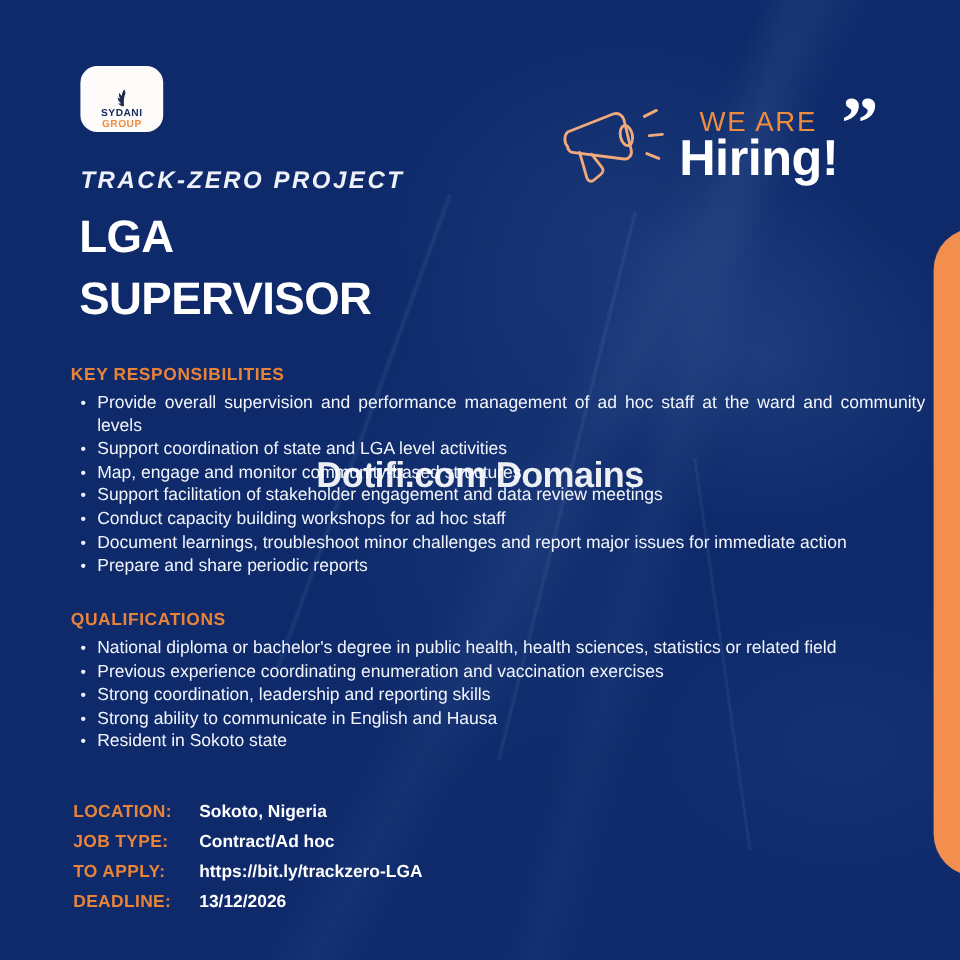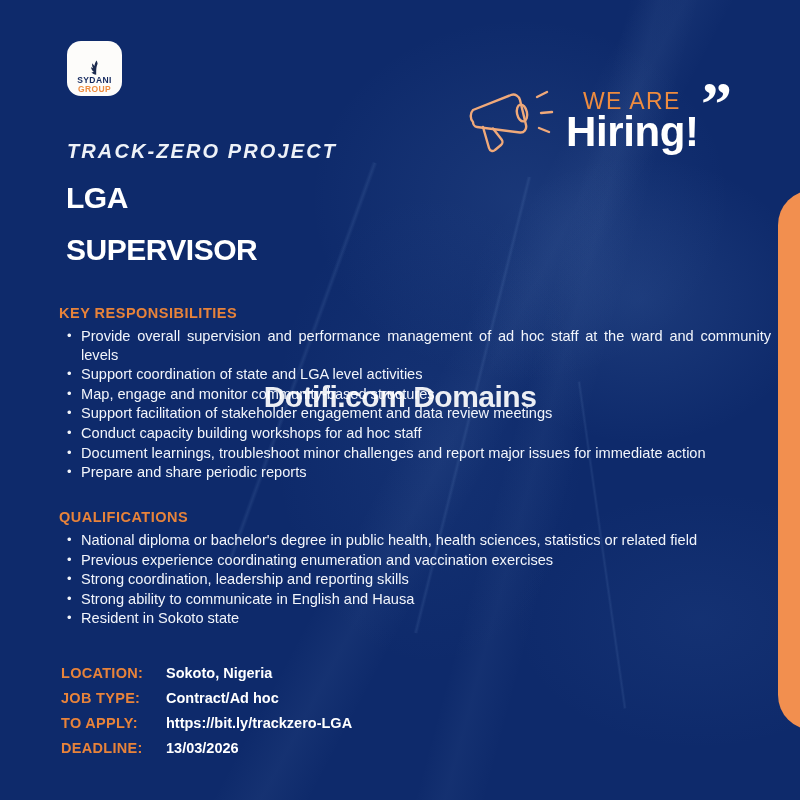--- a/index.html
+++ b/index.html
@@ -52,22 +52,22 @@
     width: 70px;
     height: 540px;
     background: #f28f4f;
     border-radius: 36px;
   }
 
   
   .logo-badge {
     position: absolute;
     left: 67px;
-    top: 41px;
-    width: 55px;
+    top: 55px;
+    width: 69px;
     height: 55px;
     background: #fdfcfa;
     border-radius: 14px;
     display: flex;
     flex-direction: column;
     align-items: center;
     justify-content: center;
     box-sizing: border-box;
     padding-top: 17px;
   }
@@ -143,21 +143,21 @@
     font-size: 20px;
     font-weight: bold;
     color: #eef2f8;
     letter-spacing: 2.1px;
     font-style: italic;
   }
   .role-title {
     position: absolute;
     left: 66px;
     top: 172px;
-    font-size: 30px;
+    font-size: 38px;
     font-weight: bold;
     color: #ffffff;
     line-height: 52px;
     letter-spacing: -0.5px;
   }
 
   
   .section-head {
     position: absolute;
     font-size: 14.5px;
@@ -199,21 +199,21 @@
   ul.bullets.qual li { width: 676px; }
 
   
   .details {
     position: absolute;
     left: 61px;
     top: 660px;
   }
   .detail-row {
     display: flex;
-    align-items: center;
+    align-items: flex-end;
     height: 25px;
   }
   .detail-label {
     width: 105px;
     font-size: 14.5px;
     font-weight: bold;
     color: #e8833a;
     letter-spacing: 0.3px;
   }
   .detail-value {
@@ -306,19 +306,19 @@
     <div class="detail-row">
       <span class="detail-label">JOB TYPE:</span>
       <span class="detail-value">Contract/Ad hoc</span>
     </div>
     <div class="detail-row">
       <span class="detail-label">TO APPLY:</span>
       <span class="detail-value">https://bit.ly/trackzero-LGA</span>
     </div>
     <div class="detail-row">
       <span class="detail-label">DEADLINE:</span>
-      <span class="detail-value">13/03/2026</span>
+      <span class="detail-value">13/12/2026</span>
     </div>
   </div>
 
   <div class="watermark">Dotifi.com Domains</div>
 
 </div>
 
 </body></html>

